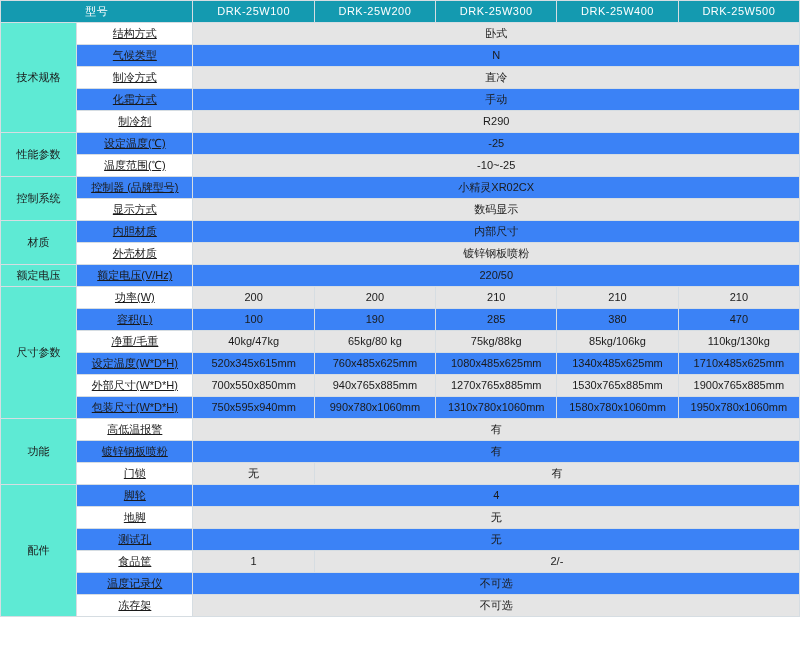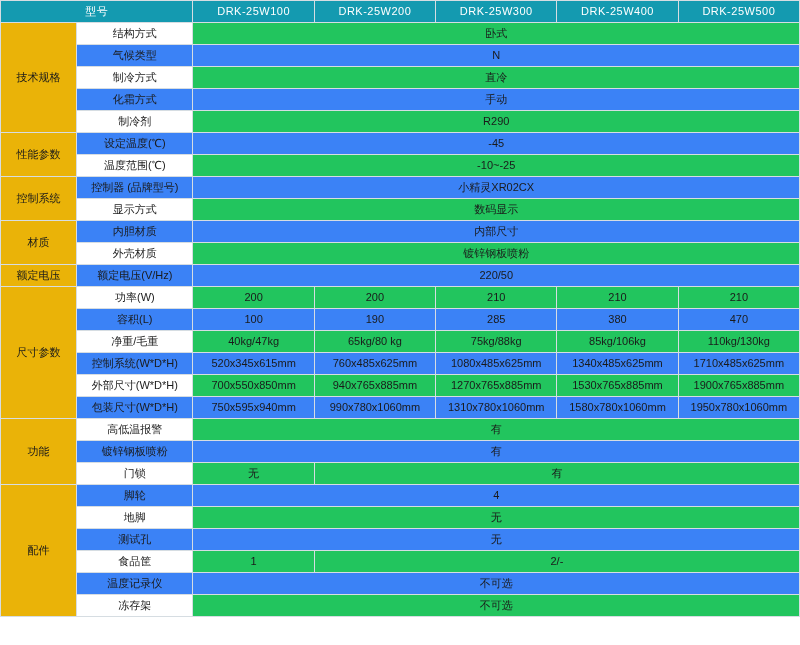--- a/index.html
+++ b/index.html
@@ -36,34 +36,35 @@
     font-weight: bold;
     font-size: 13px;
     height: 30px;
     border: 1px solid #149ab0;
     letter-spacing: 0.5px;
   }
   thead th.model-col {
     font-size: 12.5px;
   }
   td.group {
-    background: #eab308;
+    background: #5eead4;
     color: #1a1a1a;
     font-size: 11.5px;
   }
   td.rowlabel {
     background: #ffffff;
     color: #1a1a1a;
+    text-decoration: underline;
   }
   tr.shade td.rowlabel,
   tr.shade td.val {
     background: #3b82f6;
   }
   td.val {
-    background: #22c55e;
+    background: #e5e5e5;
   }
   .col-group { width: 76px; }
   .col-label { width: 116px; }
   .col-model { width: 121px; }
 </style>
 </head>
 <body>
 
 <table id="spec-table">
   <colgroup>
@@ -103,21 +104,21 @@
         <td class="rowlabel">化霜方式</td>
         <td class="val" colspan="5">手动</td>
       </tr>
       <tr>
         <td class="rowlabel">制冷剂</td>
         <td class="val" colspan="5">R290</td>
       </tr>
       <tr class="shade">
         <td class="group" rowspan="2">性能参数</td>
         <td class="rowlabel">设定温度(℃)</td>
-        <td class="val" colspan="5">-45</td>
+        <td class="val" colspan="5">-25</td>
       </tr>
       <tr>
         <td class="rowlabel">温度范围(℃)</td>
         <td class="val" colspan="5">-10~-25</td>
       </tr>
       <tr class="shade">
         <td class="group" rowspan="2">控制系统</td>
         <td class="rowlabel">控制器 (品牌型号)</td>
         <td class="val" colspan="5">小精灵XR02CX</td>
       </tr>
@@ -158,21 +159,21 @@
       </tr>
       <tr>
         <td class="rowlabel">净重/毛重</td>
         <td class="val">40kg/47kg</td>
         <td class="val">65kg/80 kg</td>
         <td class="val">75kg/88kg</td>
         <td class="val">85kg/106kg</td>
         <td class="val">110kg/130kg</td>
       </tr>
       <tr class="shade">
-        <td class="rowlabel">控制系统(W*D*H)</td>
+        <td class="rowlabel">设定温度(W*D*H)</td>
         <td class="val">520x345x615mm</td>
         <td class="val">760x485x625mm</td>
         <td class="val">1080x485x625mm</td>
         <td class="val">1340x485x625mm</td>
         <td class="val">1710x485x625mm</td>
       </tr>
       <tr>
         <td class="rowlabel">外部尺寸(W*D*H)</td>
         <td class="val">700x550x850mm</td>
         <td class="val">940x765x885mm</td>

